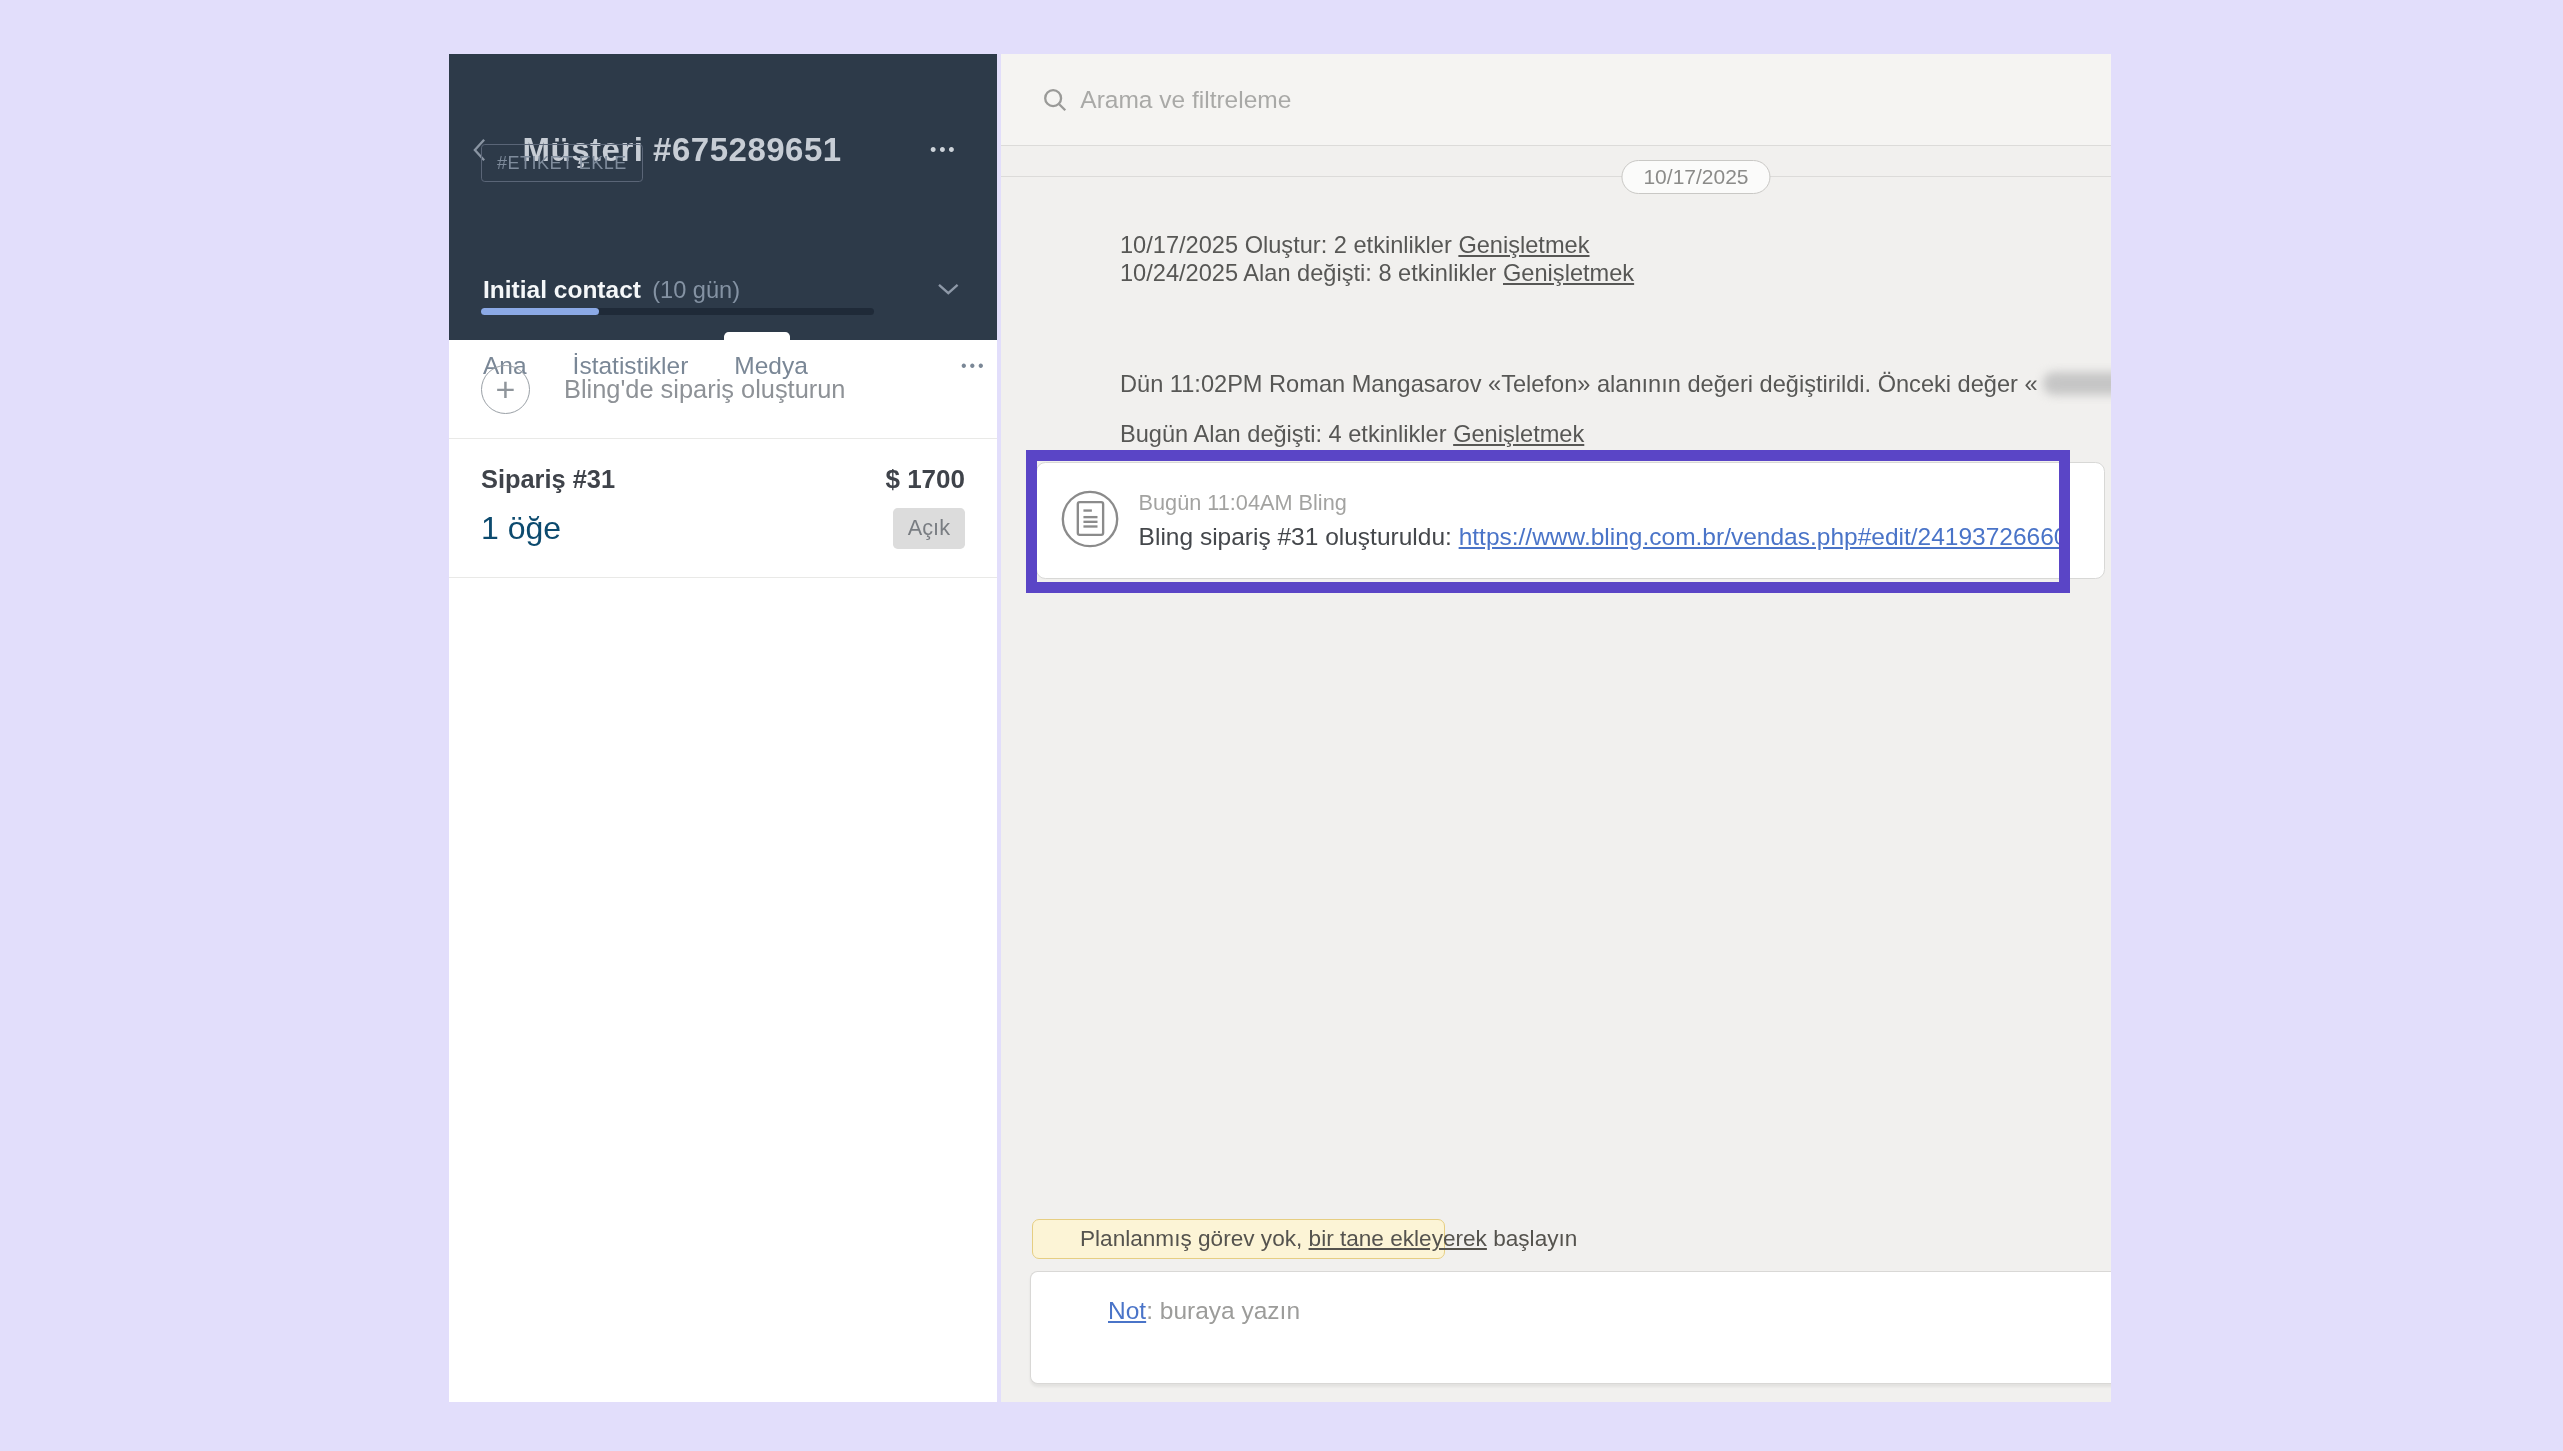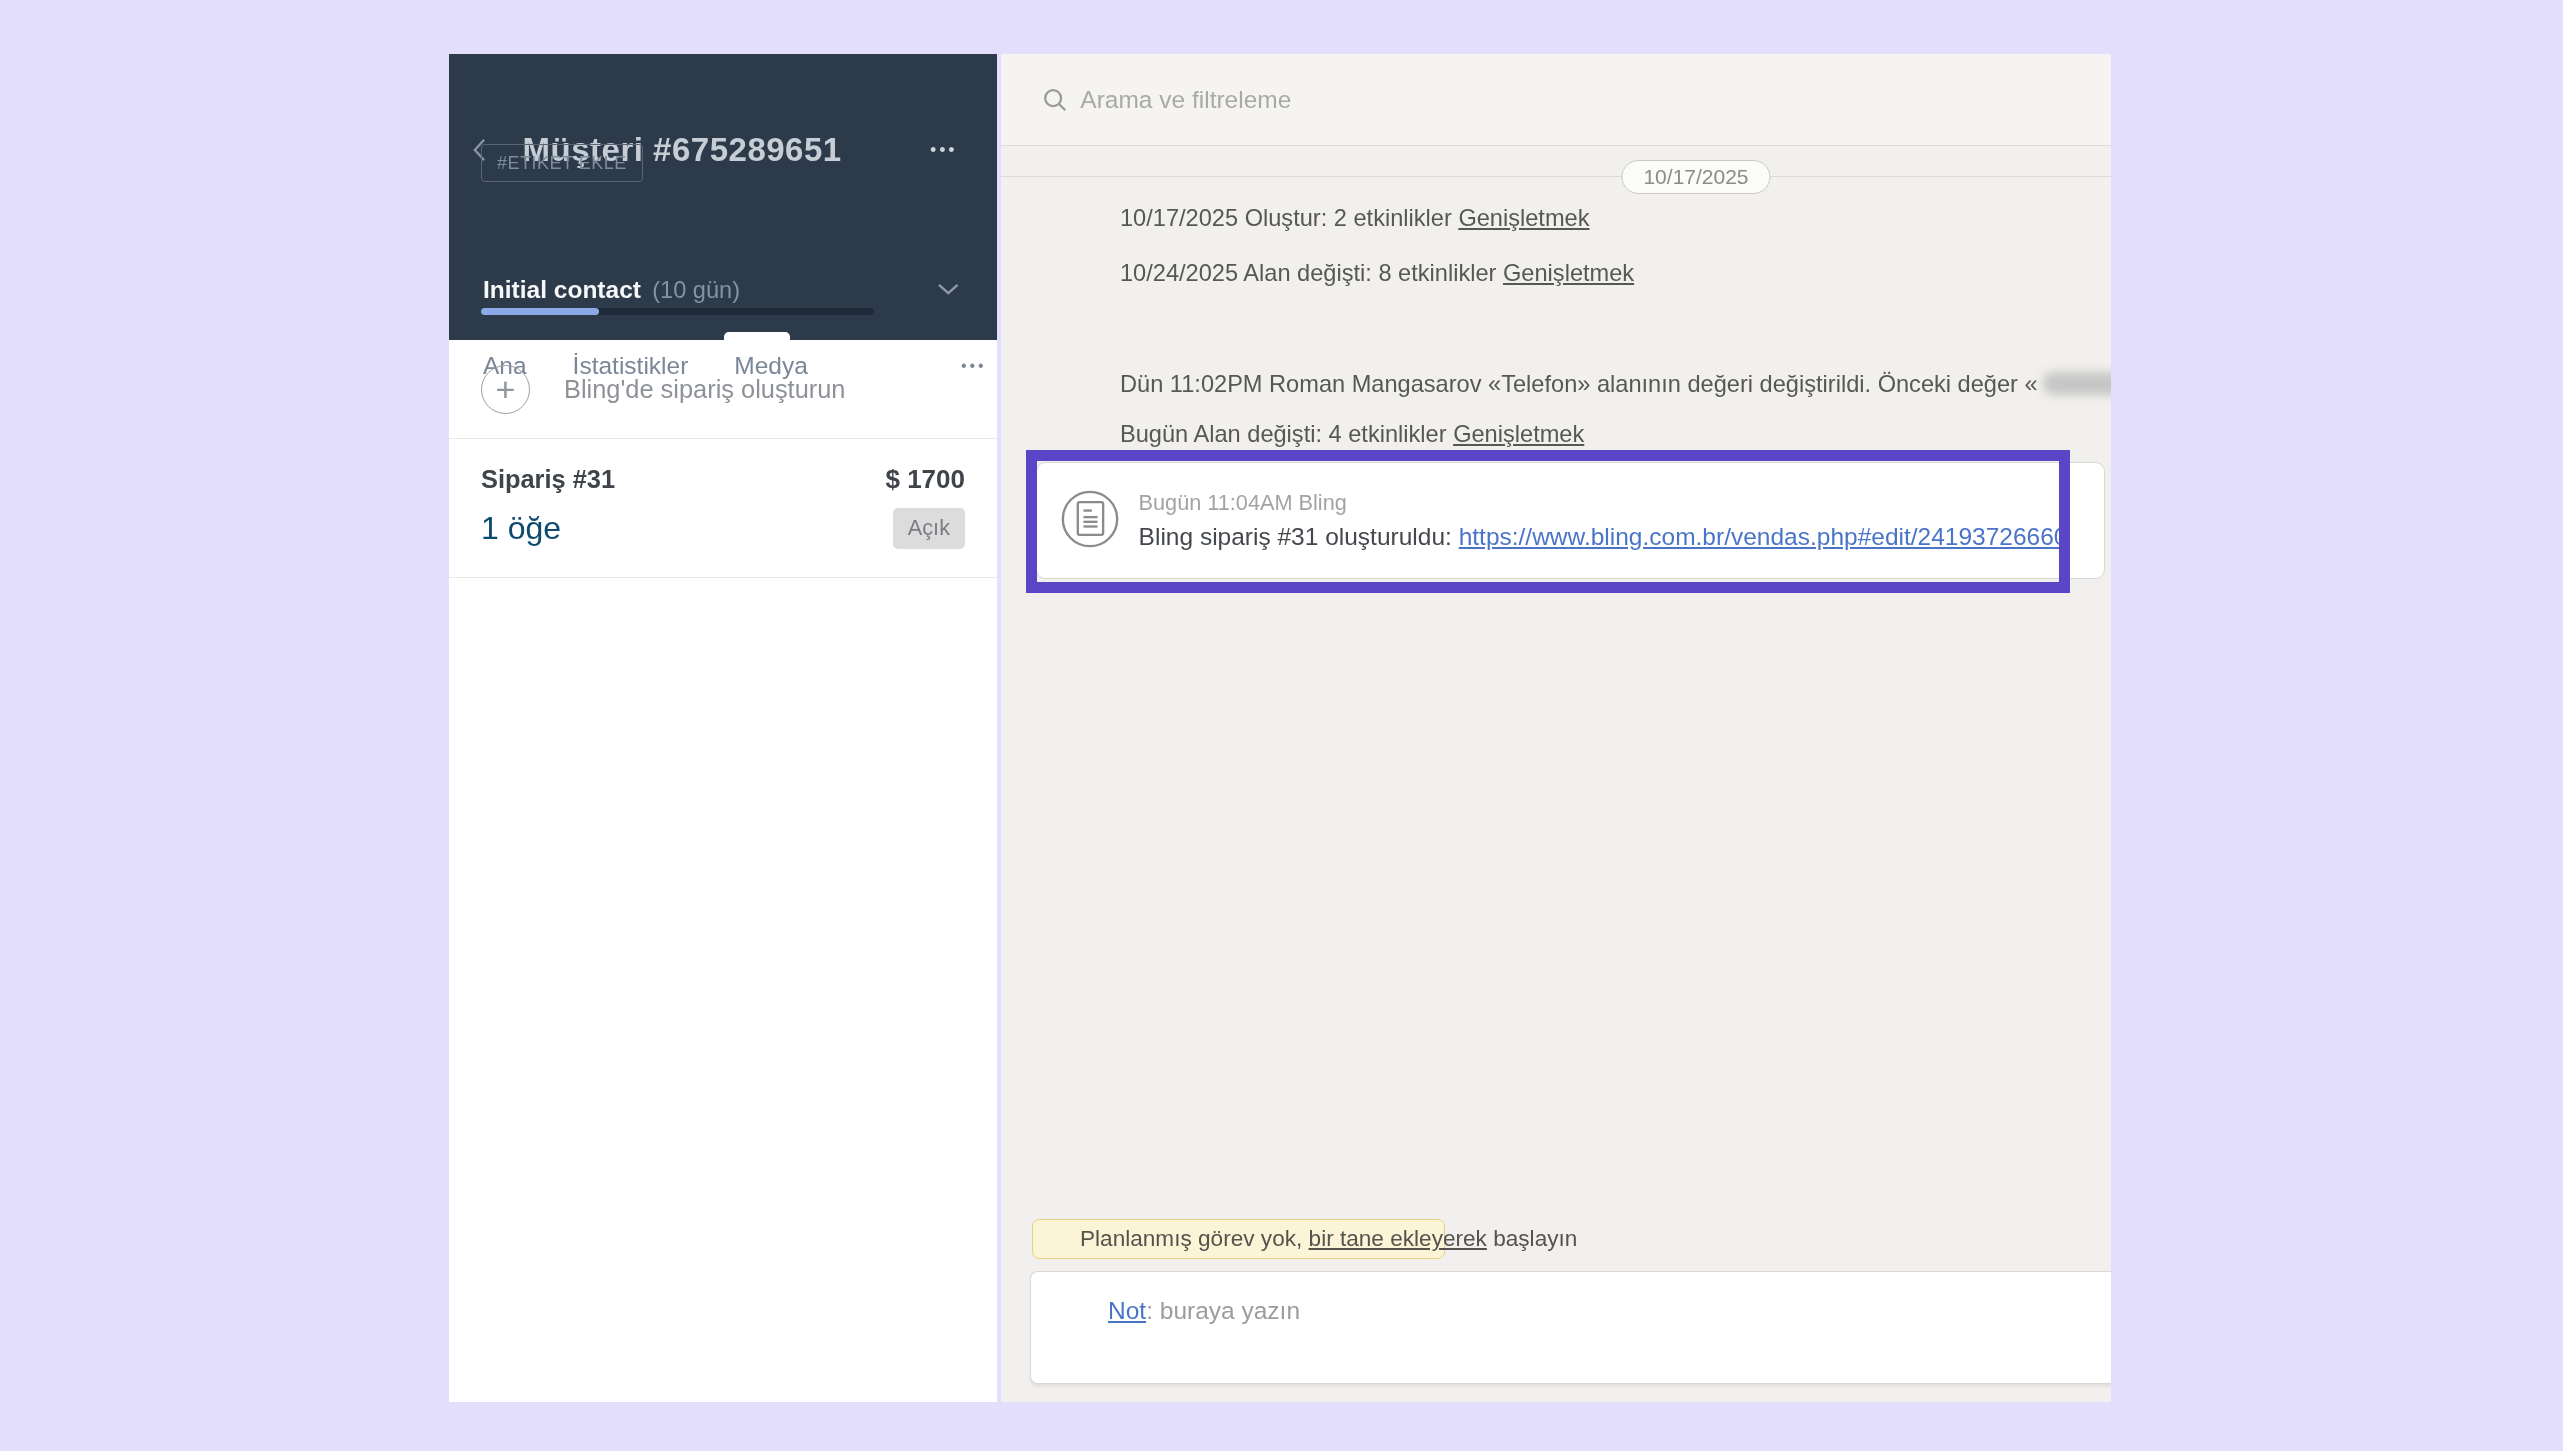--- a/index.html
+++ b/index.html
@@ -116,21 +116,21 @@
     height: 34px; line-height: 32px; padding: 0 21px;
     background: #fbfbfa; border: 0.9px solid #c9c8c5; border-radius: 17px;
     font-size: 21px; color: #8b8b89; white-space: nowrap;
   }
   .sep1 { top: 106px; }
   .sep2 { top: 261px; }
   .ev {
     position: absolute; left: 119px; right: 0;
     font-size: 23.6px; color: #575755; white-space: nowrap;
   }
-  .ev1 { top: 151px; }
+  .ev1 { top: 178px; }
   .ev2 { top: 206px; }
   .ev3 { top: 317px; }
   .ev4 { top: 367px; }
   .ev a, .ev .ev-link { color: #575755; text-decoration: underline; cursor: pointer; }
   .blur-blob {
     display: inline-block; width: 104px; height: 22.6px;
     background: #c6c6c6; border-radius: 11.3px;
     filter: blur(4.7px); vertical-align: -2.8px; margin: 0 9.4px 0 5.7px;
   }
   .hl-card {

